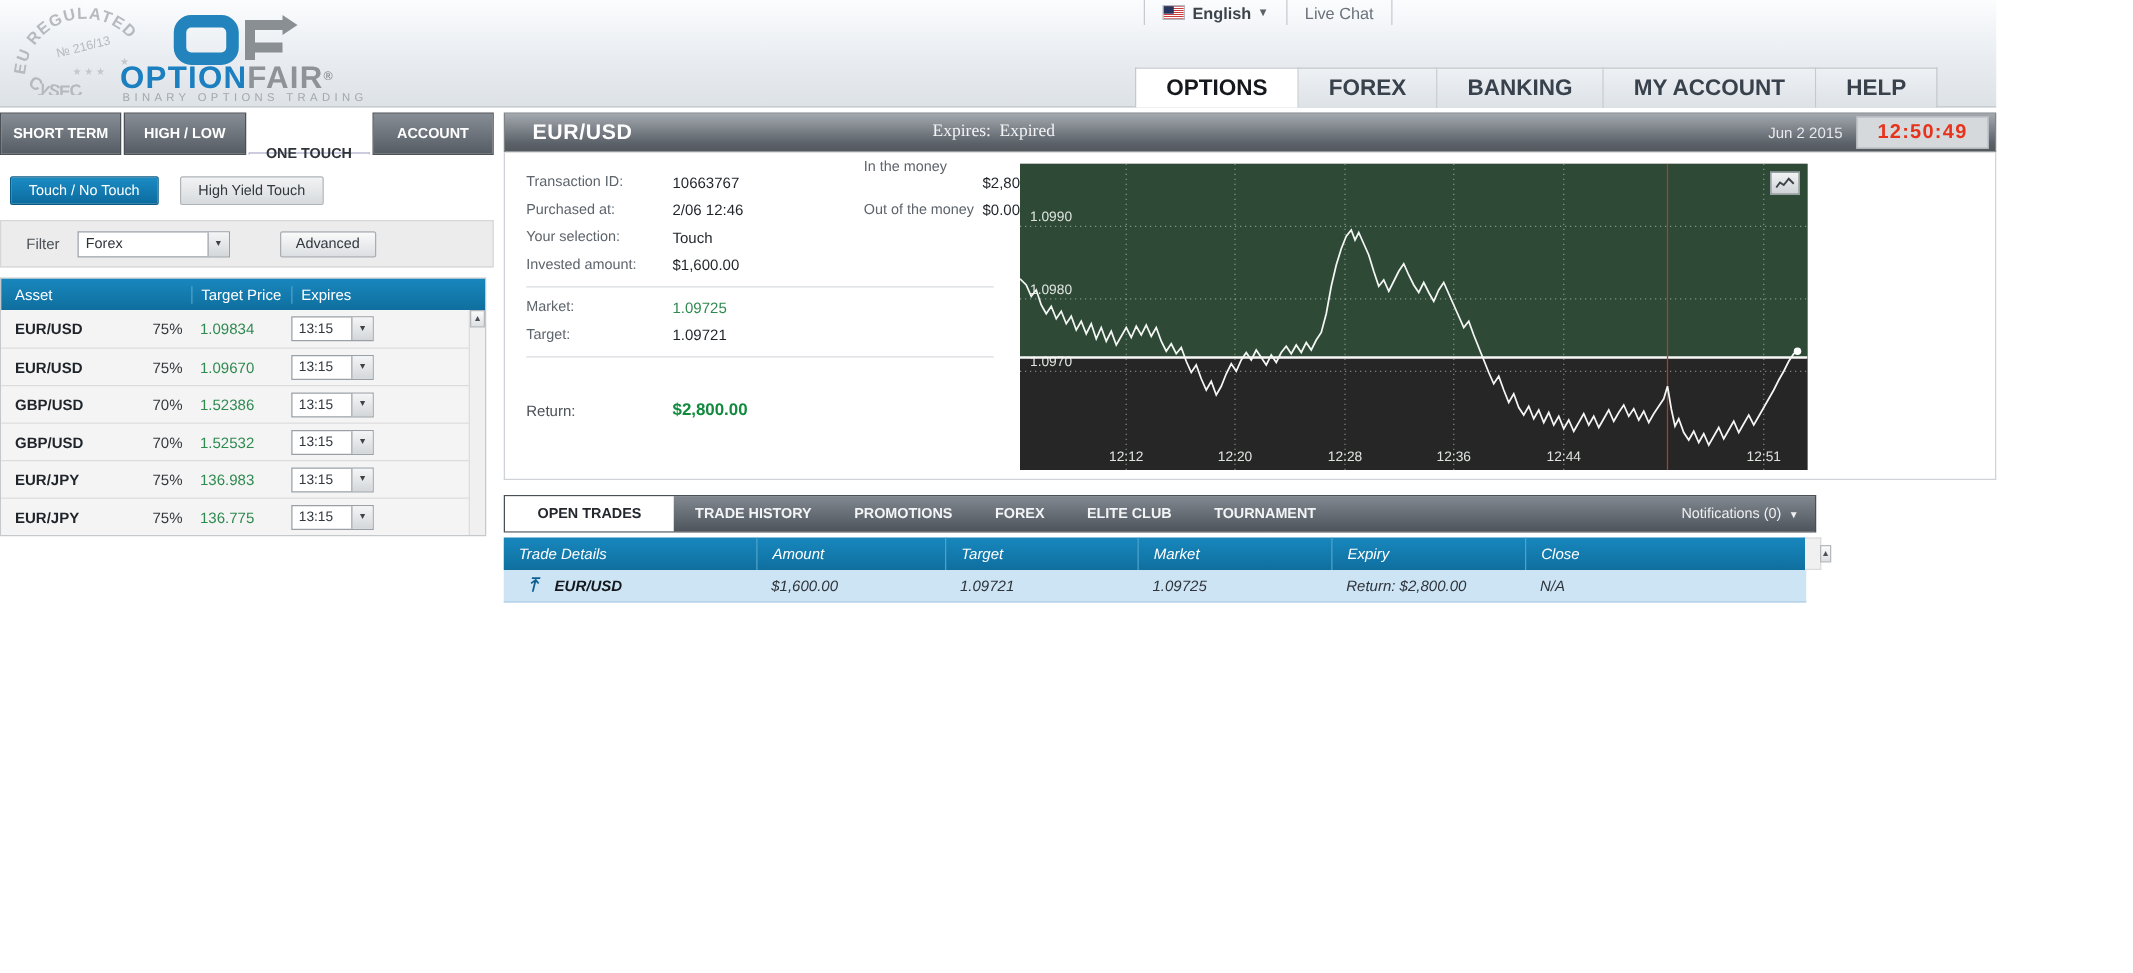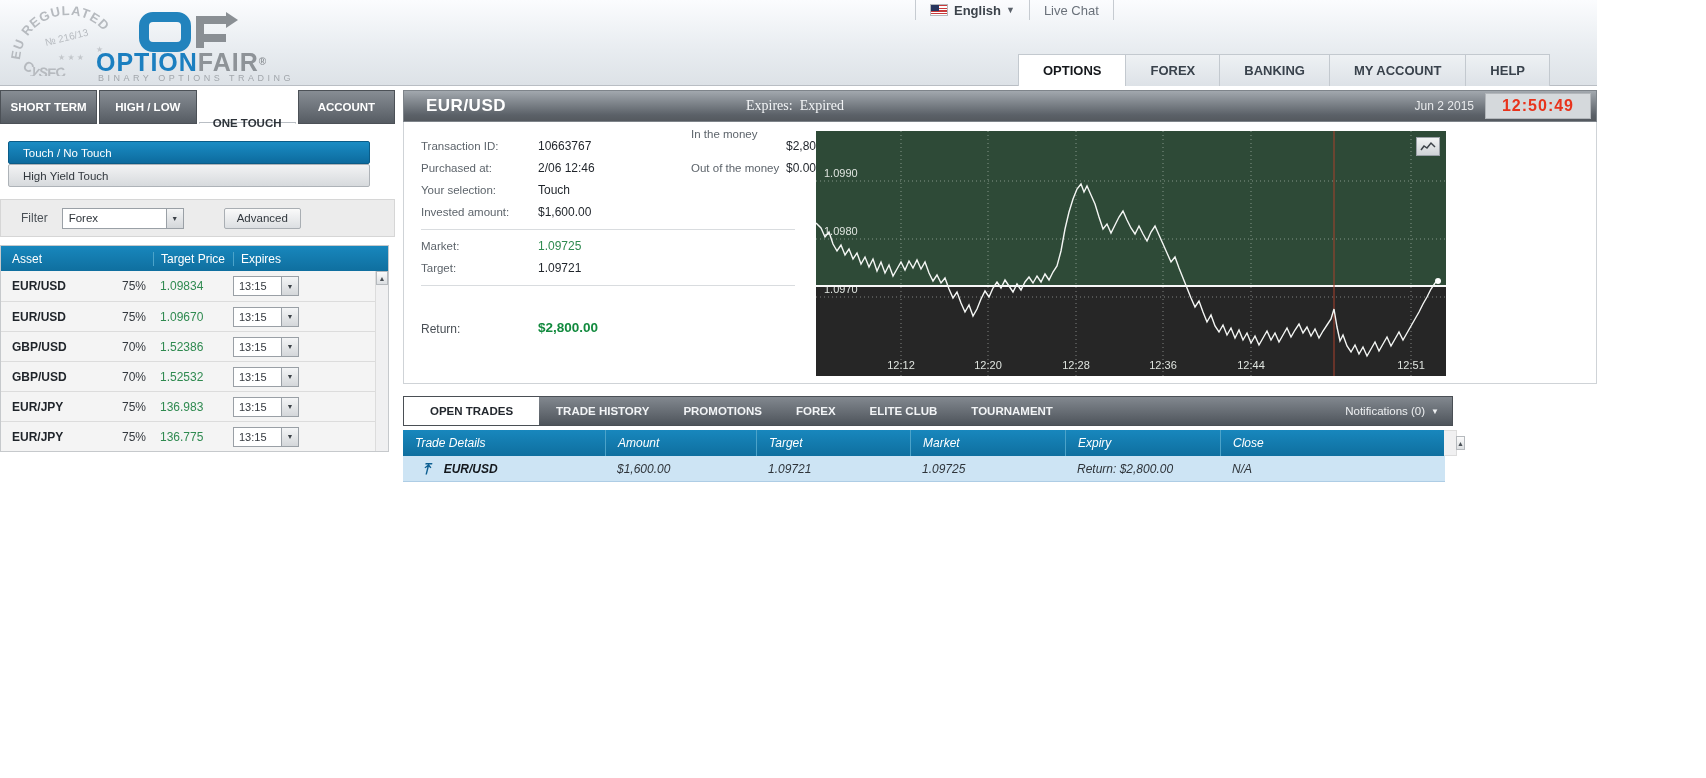--- a/index.html
+++ b/index.html
@@ -22,35 +22,35 @@
   .lang-item { display:flex; align-items:center; padding:0 14px; height:20px; border-left:1px solid #c6cbd1; border-right:1px solid #c6cbd1; }
   .lang-item + .lang-item { border-left:none; }
   .flag { width:18px; height:12px; margin-right:6px; border:1px solid #b5b9bd;
     background:linear-gradient(#c93b3b 8%, #fff 8%, #fff 16%, #c93b3b 16%, #c93b3b 24%, #fff 24%, #fff 32%, #c93b3b 32%, #c93b3b 40%, #fff 40%, #fff 48%, #c93b3b 48%, #c93b3b 56%, #fff 56%, #fff 64%, #c93b3b 64%, #c93b3b 72%, #fff 72%, #fff 80%, #c93b3b 80%, #c93b3b 88%, #fff 88%, #fff 96%, #c93b3b 96%); position:relative; }
   .flag::after { content:""; position:absolute; left:0; top:0; width:8px; height:6px; background:#27355e; }
   .lang-label { font-size:13px; font-weight:bold; color:#3c434b; }
   .lang-caret { font-size:9px; color:#5a6169; margin-left:5px; }
   .livechat { font-size:13px; color:#6a717a; }
 
   .main-nav { position:absolute; right:47px; bottom:-1px; display:flex; height:32px; }
-  .nav-tab { display:flex; align-items:center; justify-content:center; padding:0 24px; font-size:13px; font-weight:bold;
+  .nav-tab { display:flex; align-items:center; justify-content:center; padding:0 24px; font-size:18px; font-weight:bold;
     color:#39424c; background:linear-gradient(#eef1f4,#dde2e7); border:1px solid #c3c9cf; border-bottom:none; cursor:pointer; }
   .nav-tab + .nav-tab { border-left:none; }
   .nav-tab.active { background:#fff; color:#15181c; }
 
   
   .sidebar { position:absolute; left:0; top:90px; width:395px; }
   .side-tabs { display:flex; height:34px; }
   .side-tab { flex:1; margin-right:2px; display:flex; align-items:center; justify-content:center;
     font-size:11.5px; font-weight:bold; color:#fff; background:linear-gradient(#878d94,#565c63);
     border:1px solid #4c5157; cursor:pointer; }
   .side-tab:last-child { margin-right:0; }
   .side-tab.active { background:#c4b5fd; color:#2e343a; border-color:#b9bec4; border-bottom:1px solid #fff;margin-top:32px; }
 
-  .mode-row { padding:17px 8px 8px 8px; display:flex;flex-direction:column; }
+  .mode-row { padding:17px 8px 8px 8px; display:flex; }
   .mode-btn { height:23px; padding:0 14px; display:flex; align-items:center; font-size:11.5px; cursor:pointer;
     border-radius:2px; margin-right:17px; }
   .mode-btn.active { background:linear-gradient(#1a8cc4,#0d6b9e); color:#fff; border:1px solid #0a5c88; }
   .mode-btn.idle { background:linear-gradient(#f2f3f4,#d7dadd); color:#32383e; border:1px solid #aeb3b8; }
 
   .filter-panel { margin:4px 0 0 0; height:38px; background:#ececec; border:1px solid #d6d6d6;
     display:flex; align-items:center; padding:0 10px; }
   .filter-label { font-size:12px; color:#4a5056; margin:0 14px 0 10px; }
   .fake-select { width:122px; height:21px; background:#fff; border:1px solid #9aa0a6; display:flex; align-items:center; }
   .fake-select .val { flex:1; font-size:11.5px; color:#2e343a; padding-left:6px; }

